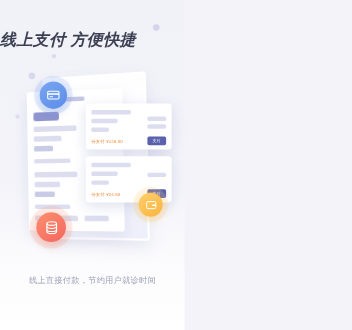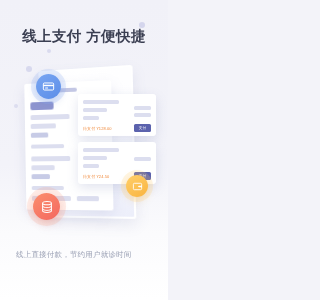--- a/index.html
+++ b/index.html
@@ -34,26 +34,26 @@
   .dot-c { left: 26px;  top: 66px;  width: 6px;  height: 6px; opacity:.65; }
   .dot-d { left: 14px;  top: 104px; width: 4px;  height: 4px; opacity:.5; }
   .dot-e { left: 152px; top: 120px; width: 4px;  height: 4px; opacity:.45; }
 
   
   .headline {
     position: absolute;
     left: 0;
     right: 0;
     top: 27px;
-    text-align: center;
     font-size: 14.5px;
     letter-spacing: .4px;
     color: #3b3f52;
     font-weight: 700;
     white-space: nowrap;
+    font-style: italic;
   }
 
   
   .stage {
     position: absolute;
     left: 0;
     top: 62px;
     width: 168px;
     height: 160px;
   }
@@ -173,25 +173,25 @@
     background: linear-gradient(145deg, #ffcf6b 0%, #f9b43f 100%);
     box-shadow: 0 0 0 5px rgba(255,205,110,.20), 0 3px 8px rgba(230,170,60,.26);
   }
 
   
   .caption {
     position: absolute;
     left: 0;
     right: 0;
     top: 250px;
+    text-align: center;
     font-size: 7.5px;
     color: #9aa0b4;
     letter-spacing: .2px;
     white-space: nowrap;
-    padding-left: 16px;
   }
 </style>
 </head>
 <body>
 
 <div class="screen">
 
   <span class="dot dot-a"></span>
   <span class="dot dot-b"></span>
   <span class="dot dot-c"></span>

